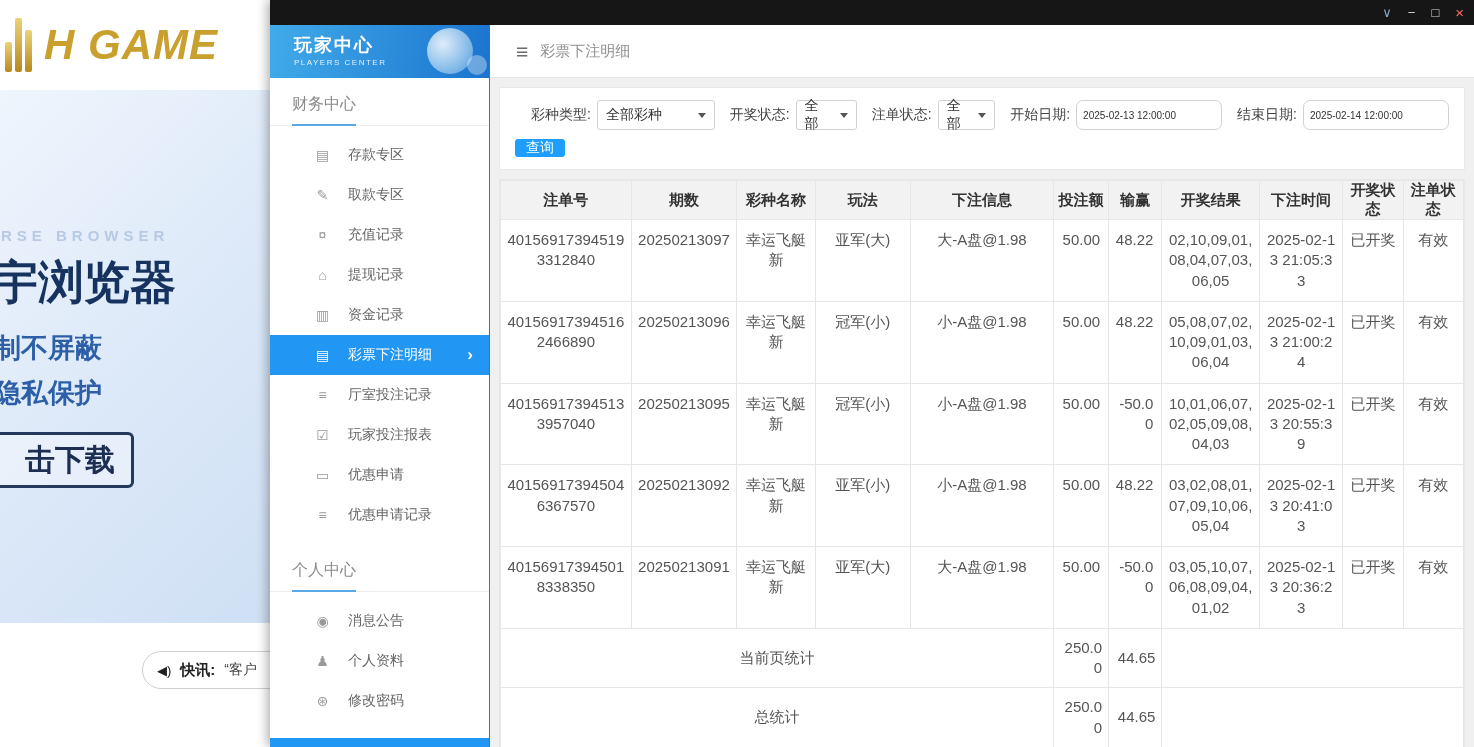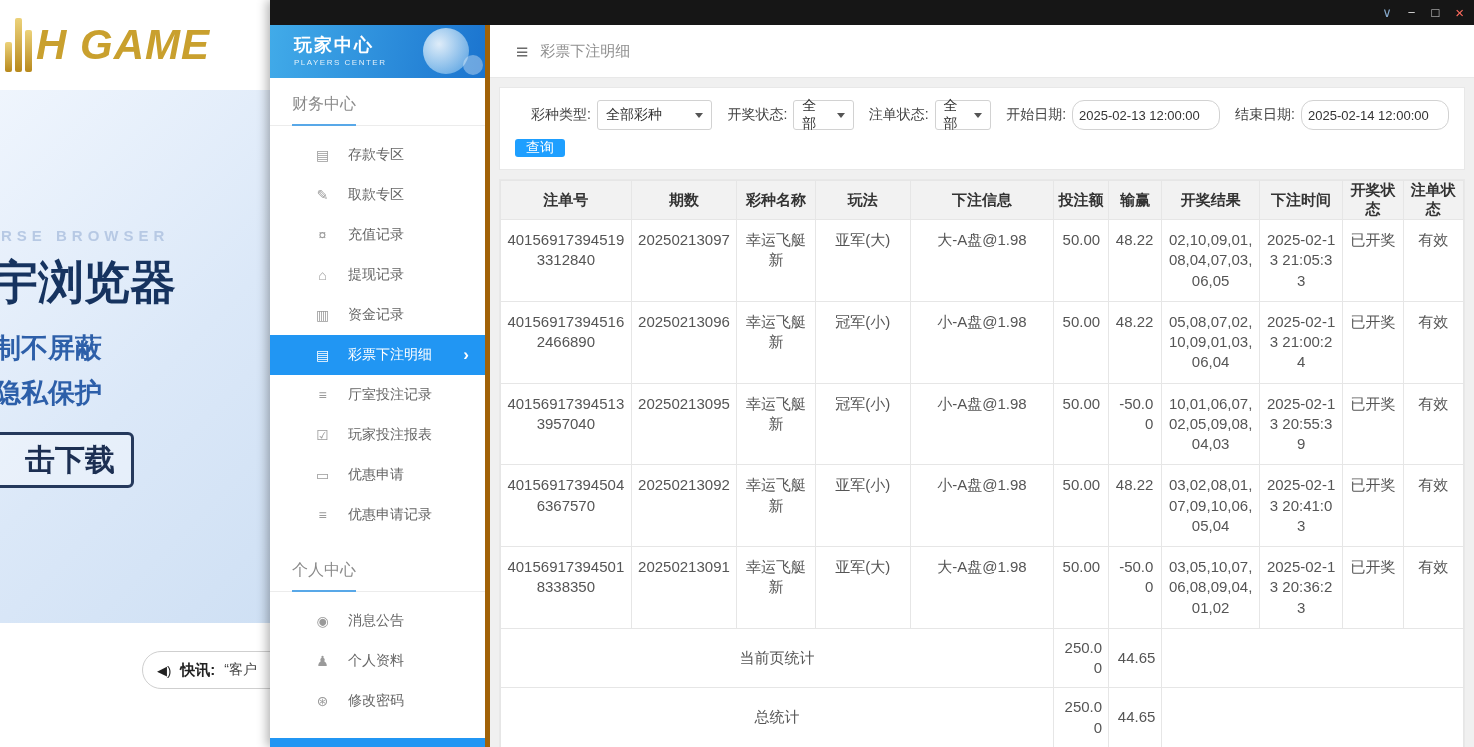--- a/index.html
+++ b/index.html
@@ -2,21 +2,21 @@
 <html><head>
 <meta charset="utf-8">
 <style>
   *{margin:0;padding:0;box-sizing:border-box}
   body{width:1474px;height:747px;overflow:hidden;position:relative;background:#fff;
        font-family:"Liberation Sans","DejaVu Sans",sans-serif}
 
   
   .bg-page{position:absolute;left:0;top:0;width:270px;height:747px;overflow:hidden}
   .bg-header{height:90px;background:#fff;display:flex;align-items:center;padding-left:5px;overflow:hidden}
-  .logo{display:flex;align-items:flex-start;gap:4px}
+  .logo{display:flex;align-items:flex-start;gap:12px}
   .logo-bars{display:flex;align-items:flex-end;gap:3px;height:54px}
   .logo-bars i{display:block;width:7px;background:linear-gradient(180deg,#ecd27a,#b8891c);border-radius:2px}
   .logo-bars i:nth-child(1){height:30px}.logo-bars i:nth-child(2){height:54px}.logo-bars i:nth-child(3){height:42px}
   .logo-text{font-size:42px;font-weight:900;font-style:italic;color:#c9a02e;letter-spacing:1px;white-space:nowrap;line-height:54px}
   .bg-banner{position:relative;height:533px;background:linear-gradient(135deg,#eff5fd 0%,#dbe8f8 55%,#cfe0f4 100%)}
   .banner-en{position:absolute;left:-14px;top:137px;color:#b7c9e4;font-size:15px;font-weight:bold;letter-spacing:5px;white-space:nowrap}
   .banner-l1{position:absolute;left:-8px;top:162px;color:#16335f;font-size:46px;font-weight:900;white-space:nowrap}
   .banner-l2{position:absolute;left:-6px;top:240px;color:#2d5fa9;font-size:27px;font-weight:bold;white-space:nowrap}
   .banner-l3{position:absolute;left:-6px;top:285px;color:#2d5fa9;font-size:27px;font-weight:bold;white-space:nowrap}
   .banner-btn{position:absolute;left:-38px;top:342px;width:172px;height:56px;border:3px solid #25395c;border-radius:6px;
@@ -31,21 +31,21 @@
 
   
   .app-window{position:absolute;left:270px;top:0;width:1204px;height:747px;box-shadow:-3px 0 10px rgba(0,0,0,.3)}
   .titlebar{height:25px;background:#161616;display:flex;justify-content:flex-end;align-items:center;padding-right:10px;gap:16px}
   .tb-btn{font-size:13px;line-height:1;color:#d9d9d9;cursor:pointer}
   .tb-chevron{color:#86a9cb}
   .tb-close{color:#ff6b5e;font-size:15px}
   .win-body{display:flex;height:722px}
 
   
-  .sidebar{width:220px;background:#fff;border-right:5px solid #a16207;position:relative;overflow:hidden;flex:none}
+  .sidebar{width:220px;background:#fff;border-right:1px solid #a16207;position:relative;overflow:hidden;flex:none}
   .sb-header{height:53px;background:linear-gradient(100deg,#41abe9 0%,#1b74cf 100%);position:relative;overflow:hidden;
              padding:8px 0 0 24px;color:#fff}
   .sb-title{font-size:18px;font-weight:bold;letter-spacing:2px}
   .sb-sub{font-size:8px;letter-spacing:1.5px;opacity:.85;margin-top:1px}
   .sb-c1{position:absolute;width:46px;height:46px;right:16px;top:3px;border-radius:50%;
          background:radial-gradient(circle at 35% 35%,rgba(255,255,255,.85),rgba(130,195,240,.45))}
   .sb-c2{position:absolute;width:20px;height:20px;right:2px;top:30px;border-radius:50%;background:rgba(255,255,255,.35)}
   .sb-section{margin-top:16px;border-bottom:1px solid #ececec;padding-left:22px}
   .sb-section span{display:inline-block;font-size:16px;color:#8a8a8a;padding-bottom:9px;border-bottom:2px solid #58a8e8;margin-bottom:-1px}
   .items-group{padding:9px 0}
@@ -64,21 +64,21 @@
   .content{padding:9px;display:flex;flex-direction:column;gap:9px}
   .panel{background:#fff;border:1px solid #e8e8e8}
   .filter-panel{padding:12px 15px}
   .filter-row{display:flex;align-items:center;gap:6px}
   .f-label{font-size:14px;color:#444;white-space:nowrap;margin-left:9px}
   .f-label.first{margin-left:16px}
   .f-select{height:30px;border:1px solid #d2d2d2;border-radius:3px;background:#fff;display:flex;align-items:center;
             justify-content:space-between;padding:0 8px;font-size:14px;color:#333;gap:10px;cursor:pointer}
   .w124{width:124px}.w64{width:64px}.w60{width:60px}
   .arrow{width:0;height:0;border-left:4px solid transparent;border-right:4px solid transparent;border-top:5px solid #555}
-  .f-input{height:30px;border:1px solid #d2d2d2;border-radius:12px;padding:0 6px;font-size:13px;color:#333;width:148px;font-family:inherit}
+  .f-input{height:30px;border:1px solid #d2d2d2;border-radius:7px;padding:0 6px;font-size:10px;color:#333;width:148px;font-family:inherit}
   .search-btn{margin-top:9px;width:50px;height:18px;background:#1E9FFF;color:#fff;border:none;border-radius:3px;font-size:14px;cursor:pointer;font-family:inherit}
 
   .data-table{width:100%;border-collapse:collapse;table-layout:fixed}
   .data-table th{background:#f2f2f2;border:1px solid #e6e6e6;height:38px;font-size:15px;color:#333;font-weight:bold;text-align:center;padding:0 3px}
   .data-table td{border:1px solid #e6e6e6;font-size:15px;color:#555;text-align:center;padding:10px 6px;word-break:break-all;
                  vertical-align:top;line-height:1.35}
   .data-table tbody tr.data-row td{height:76px}
   td.num{text-align:right;padding-right:8px}
   tr.sum-row td{height:38px;padding:9px 6px;vertical-align:middle}
 </style>

